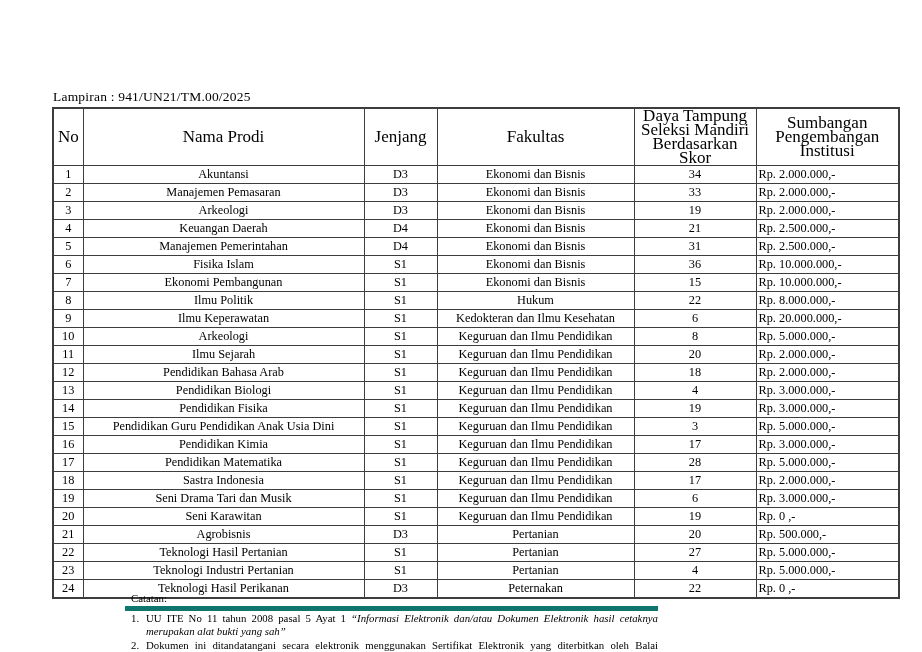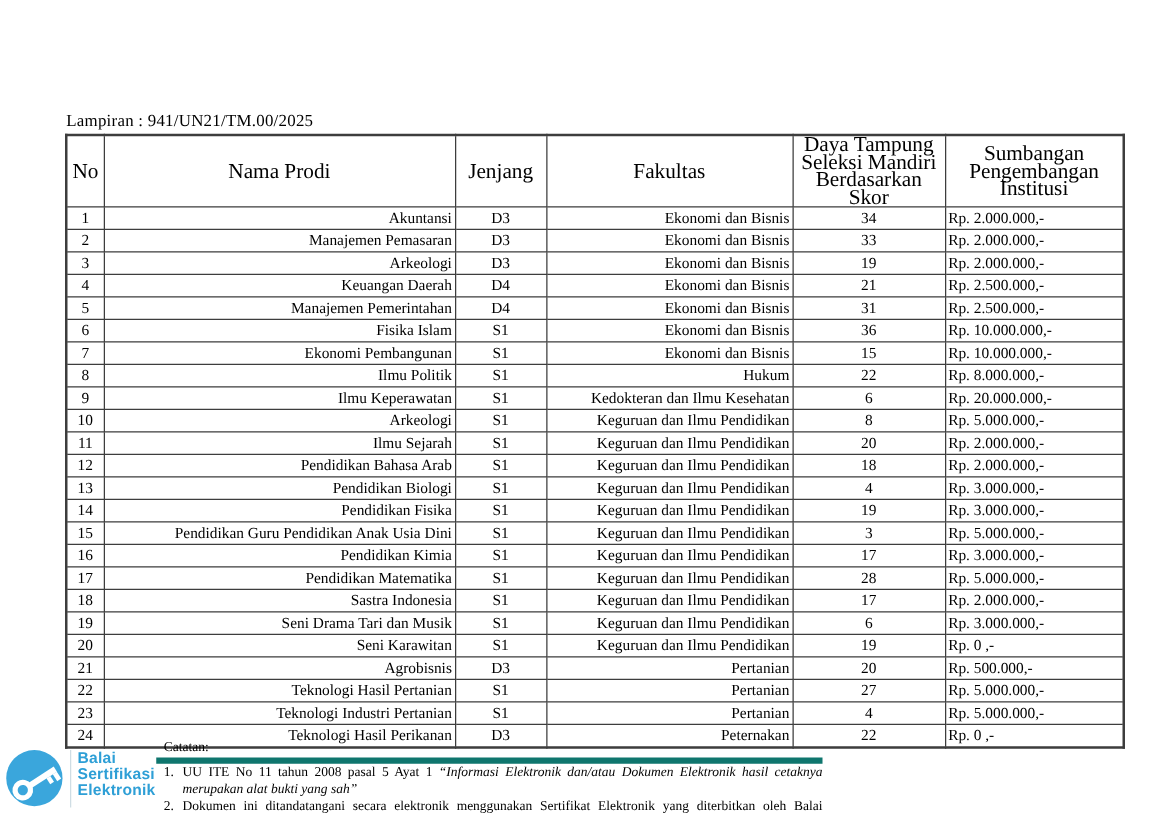--- a/index.html
+++ b/index.html
@@ -19,23 +19,23 @@
     border:1px solid #3d3d3d; overflow:hidden; white-space:nowrap;
   }
   table.prodi th {
     height:49px; font-size:17px; font-weight:normal; text-align:center;
     vertical-align:middle; padding:0 4px; white-space:normal; line-height:14px;
   }
   table.prodi td {
     height:17px; font-size:12.3px; vertical-align:middle; padding:0 2px;
   }
   td.c0 { text-align:center; }
-  td.c1 { text-align:right; padding-left:9px; }
+  td.c1 { text-align:center; padding-left:9px; }
   td.c2 { text-align:center; }
-  td.c3 { text-align:right; padding-left:8px; }
+  td.c3 { text-align:center; padding-left:8px; }
   td.c4 { text-align:center; }
   td.c5 { text-align:left; padding-left:8px; }
 
   .notes {
     position:absolute; left:125px; top:576px; width:533px;
     font-size:10.8px; line-height:13px;
   }
   .notes-heading {
     display:block; border-bottom:5px solid #0f766e; padding-left:6px;
     padding-bottom:1px; font-size:10.8px;
@@ -274,37 +274,20 @@
           <td class="c0">24</td>
           <td class="c1">Teknologi Hasil Perikanan</td>
           <td class="c2">D3</td>
           <td class="c3">Peternakan</td>
           <td class="c4">22</td>
           <td class="c5">Rp. 0 ,-</td>
         </tr>
       </tbody>
   </table>
 
-  <div class="logo">
-    <svg class="logo-badge" width="47" height="47" viewBox="0 0 47 47">
-      <circle cx="23.5" cy="23.5" r="22.5" fill="#3aa6dc"></circle>
-      <g transform="rotate(-33 23.5 23.5)">
-        <circle cx="10.5" cy="26.5" r="6.2" fill="none" stroke="#ffffff" stroke-width="4.2"></circle>
-        <rect x="15.5" y="24.2" width="26" height="4.8" fill="#ffffff"></rect>
-        <rect x="31.5" y="29" width="3.6" height="5.5" fill="#ffffff"></rect>
-        <rect x="37.5" y="29" width="3.8" height="6.5" fill="#ffffff"></rect>
-      </g>
-    </svg>
-    <div class="logo-divider"></div>
-    <div class="logo-text">
-      <div>Balai</div>
-      <div>Sertifikasi</div>
-      <div>Elektronik</div>
-    </div>
-  </div>
 
   <div class="notes">
     <span class="notes-heading">Catatan:</span>
     <div class="note-item">
       <span class="note-num">1.</span>
       <span class="note-text"><span>UU ITE No 11 tahun 2008 pasal 5 Ayat 1 </span><span class="it">“Informasi Elektronik dan/atau Dokumen Elektronik hasil cetaknya merupakan alat bukti yang sah”</span></span>
     </div>
     <div class="note-item">
       <span class="note-num">2.</span>
       <span class="note-text">Dokumen ini ditandatangani secara elektronik menggunakan Sertifikat Elektronik yang diterbitkan oleh Balai Sertifikasi Elektronik (BSrE), Badan Siber dan Sandi Negara (BSSN)</span>

